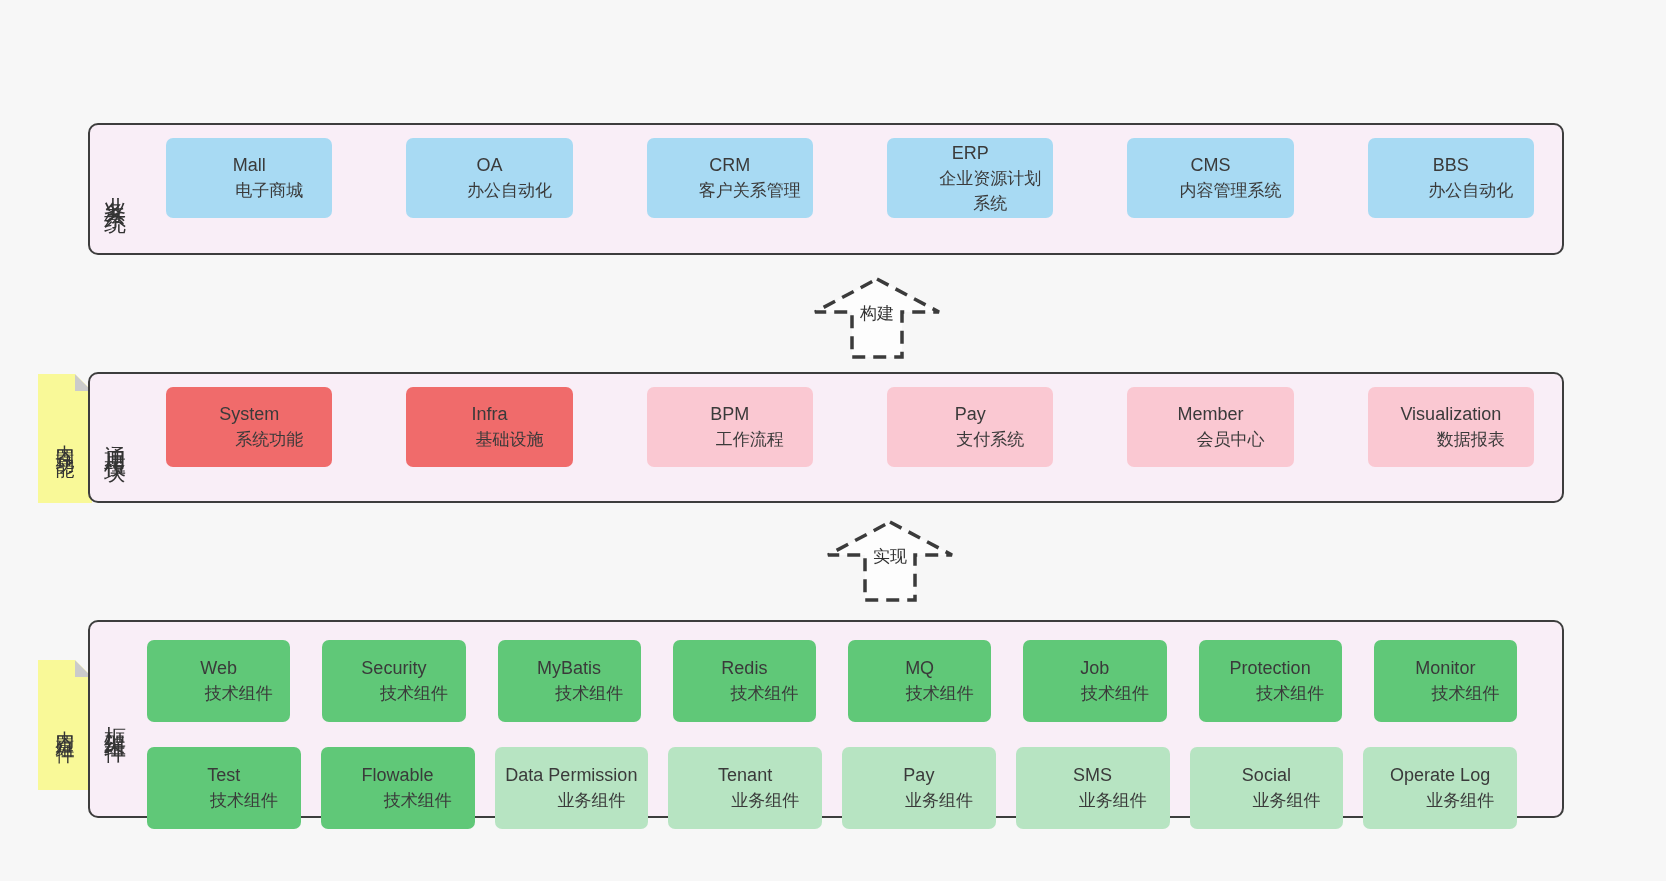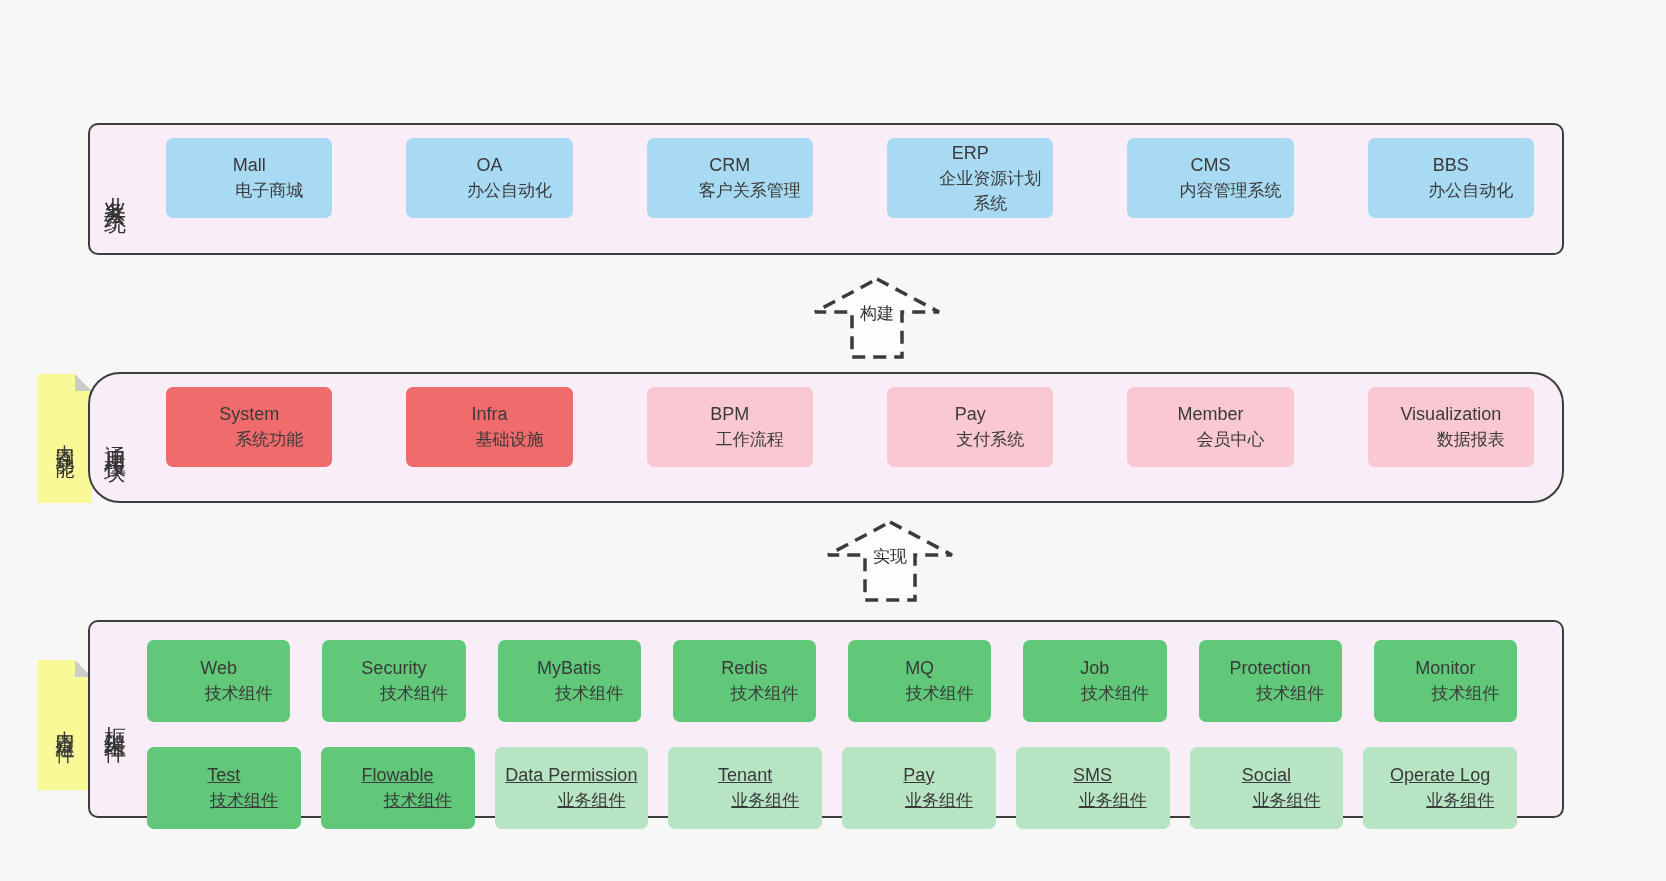--- a/index.html
+++ b/index.html
@@ -16,39 +16,39 @@
   
   .section{
     position:absolute;
     background:#f9eef7;
     border:2px solid #3d3d3d;
     border-radius:10px;
     box-sizing:border-box;
     z-index:2;
   }
   .sec-business{left:88px;top:123px;width:1476px;height:132px;}
-  .sec-common{left:88px;top:372px;width:1476px;height:131px;border-radius:32px;}
+  .sec-common{left:88px;top:372px;width:1476px;height:131px;}
   .sec-framework{left:88px;top:620px;width:1476px;height:198px;}
 
   .side-label{
     position:absolute;left:8px;top:0;bottom:0;width:34px;
     display:flex;align-items:center;justify-content:center;
   }
   .vtext{
     writing-mode:vertical-rl;
     text-orientation:upright;
     letter-spacing:5px;
     font-size:22px;
     color:#333;
   }
 
   
   .row6{position:absolute;left:57px;right:28px;top:13px;height:80px;display:flex;gap:74px;padding-left:19px;}
   .row8a{position:absolute;left:57px;right:45px;top:18px;height:82px;display:flex;gap:32px;}
-  .row8b{position:absolute;left:57px;right:45px;top:125px;height:82px;display:flex;gap:20px;text-decoration:underline;}
+  .row8b{position:absolute;left:57px;right:45px;top:125px;height:82px;display:flex;gap:20px;}
 
   .box{
     flex:1;
     border-radius:7px;
     display:flex;flex-direction:column;
     align-items:center;justify-content:center;
     text-align:center;
     line-height:25px;
     padding:0 4px;
     box-sizing:border-box;

